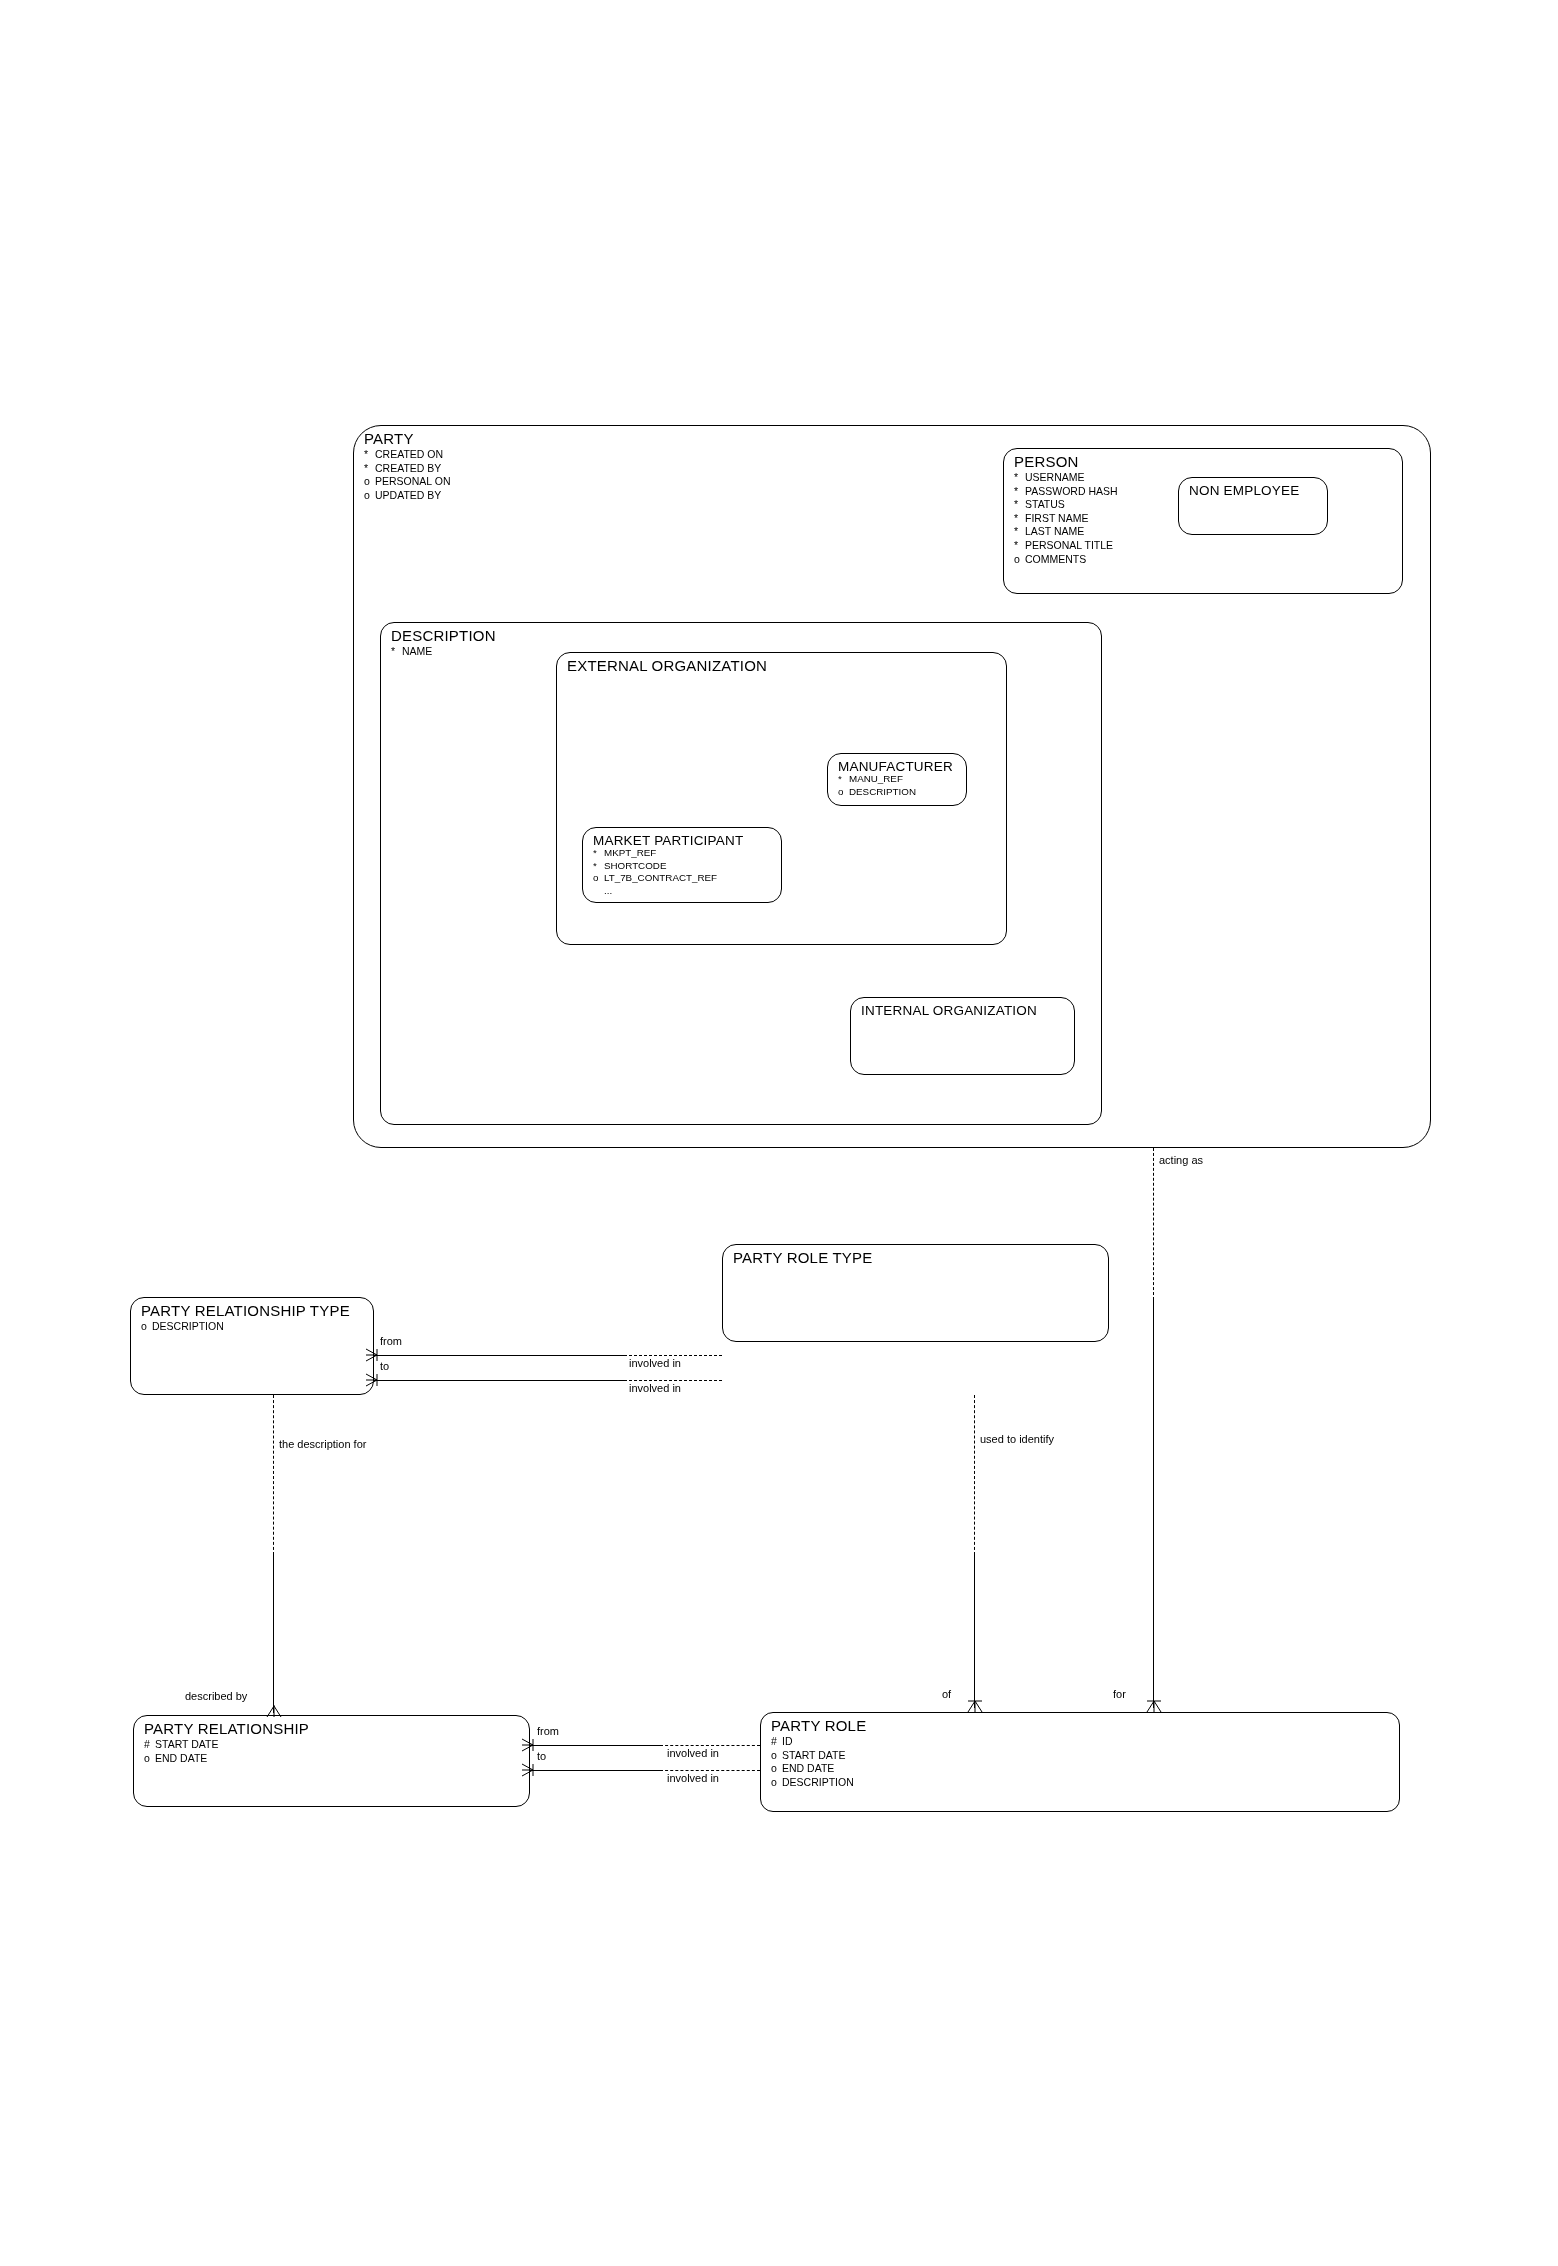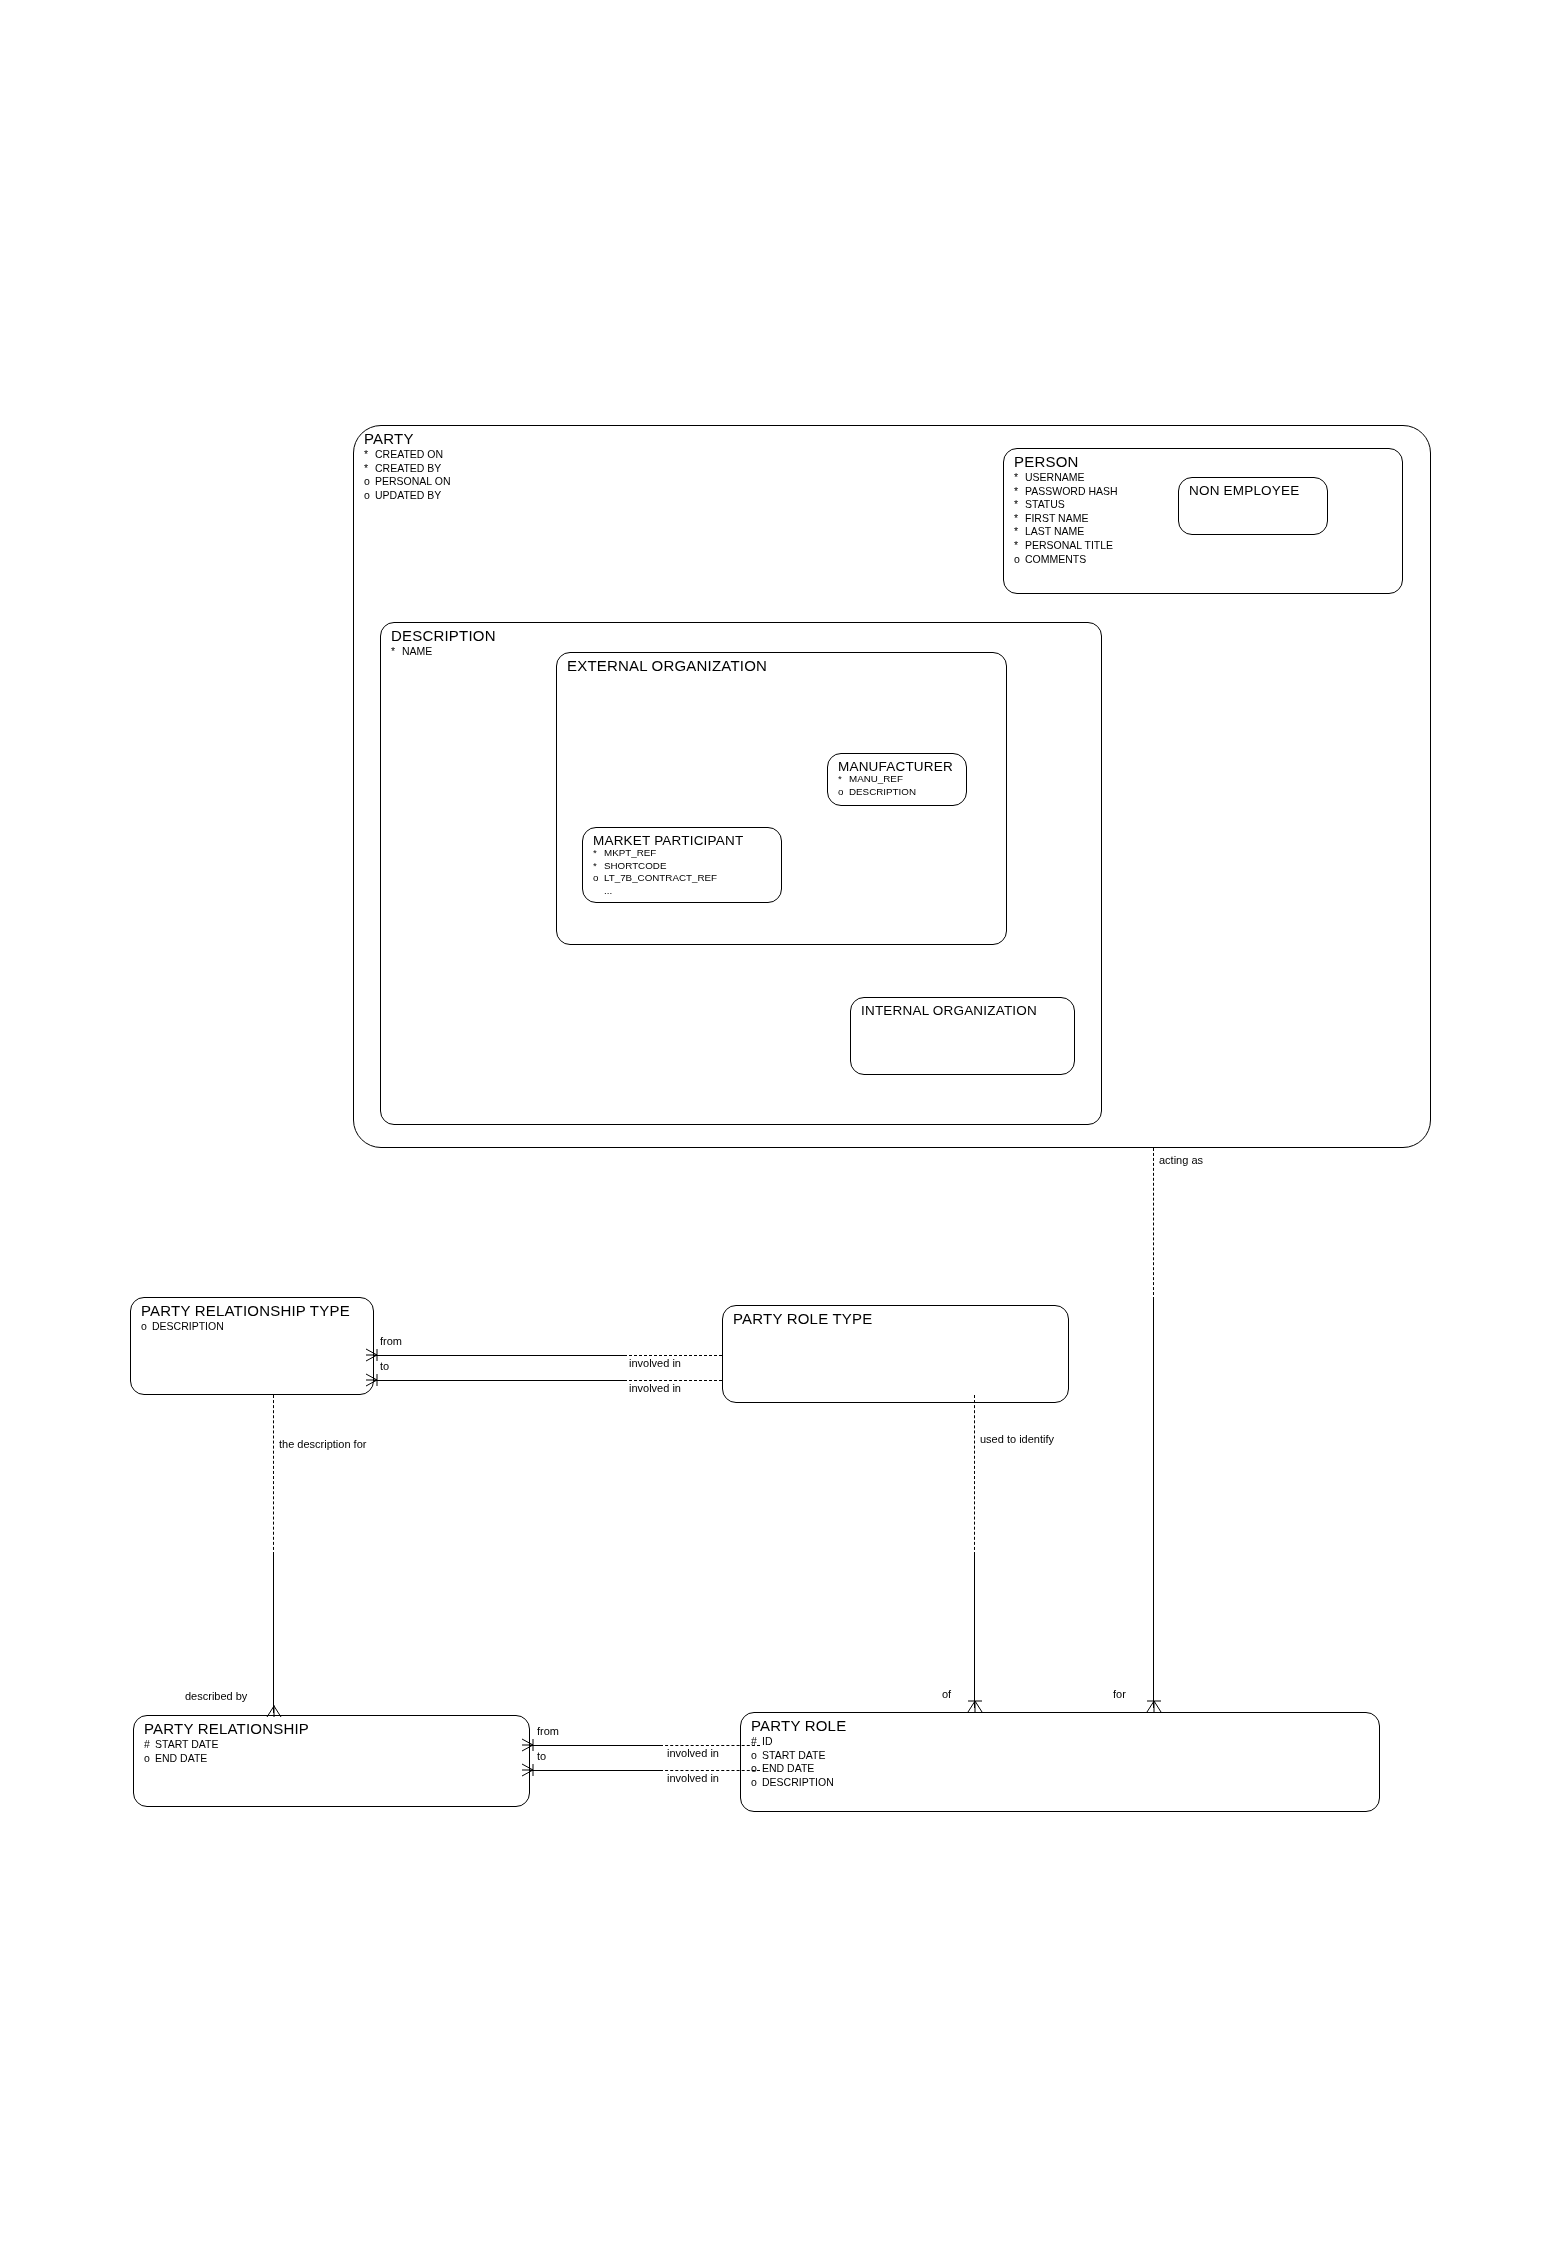--- a/index.html
+++ b/index.html
@@ -168,21 +168,21 @@
     </svg>
   </div>
 
   <div class="entity" style="left:130px; top:1297px; width:244px; height:98px;">
     <div class="ename">PARTY RELATIONSHIP TYPE</div>
     <div class="attrs">
       <span class="row"><span class="mark">o</span><span>DESCRIPTION</span></span>
     </div>
   </div>
 
-  <div class="entity" style="left:722px; top:1305px; width:347px; height:98px;">
+  <div class="entity" style="left:722px; top:1244px; width:387px; height:98px;">
     <div class="ename">PARTY ROLE TYPE</div>
   </div>
 
   <div class="hline-solid" style="left:374px; top:1355px; width:250px;"></div>
   <div class="hline-dash" style="left:624px; top:1355px; width:98px;"></div>
   <div class="rel-label" style="left:380px; top:1335px;">from</div>
   <div class="rel-label" style="left:629px; top:1357px;">involved in</div>
   <div class="crow" style="left:366px; top:1344px;">
     <svg width="22" height="22" viewBox="0 0 22 22">
       <line x1="11" y1="5" x2="11" y2="17" stroke="#000" stroke-width="1"></line>
@@ -231,21 +231,21 @@
   </div>
 
   <div class="entity" style="left:133px; top:1715px; width:397px; height:92px;">
     <div class="ename">PARTY RELATIONSHIP</div>
     <div class="attrs">
       <span class="row"><span class="mark">#</span><span>START DATE</span></span>
       <span class="row"><span class="mark">o</span><span>END DATE</span></span>
     </div>
   </div>
 
-  <div class="entity" style="left:740px; top:1712px; width:640px; height:100px;">
+  <div class="entity" style="left:760px; top:1712px; width:640px; height:100px;border-radius:13px;">
     <div class="ename">PARTY ROLE</div>
     <div class="attrs">
       <span class="row"><span class="mark">#</span><span>ID</span></span>
       <span class="row"><span class="mark">o</span><span>START DATE</span></span>
       <span class="row"><span class="mark">o</span><span>END DATE</span></span>
       <span class="row"><span class="mark">o</span><span>DESCRIPTION</span></span>
     </div>
   </div>
 
   <div class="hline-solid" style="left:530px; top:1745px; width:130px;"></div>

